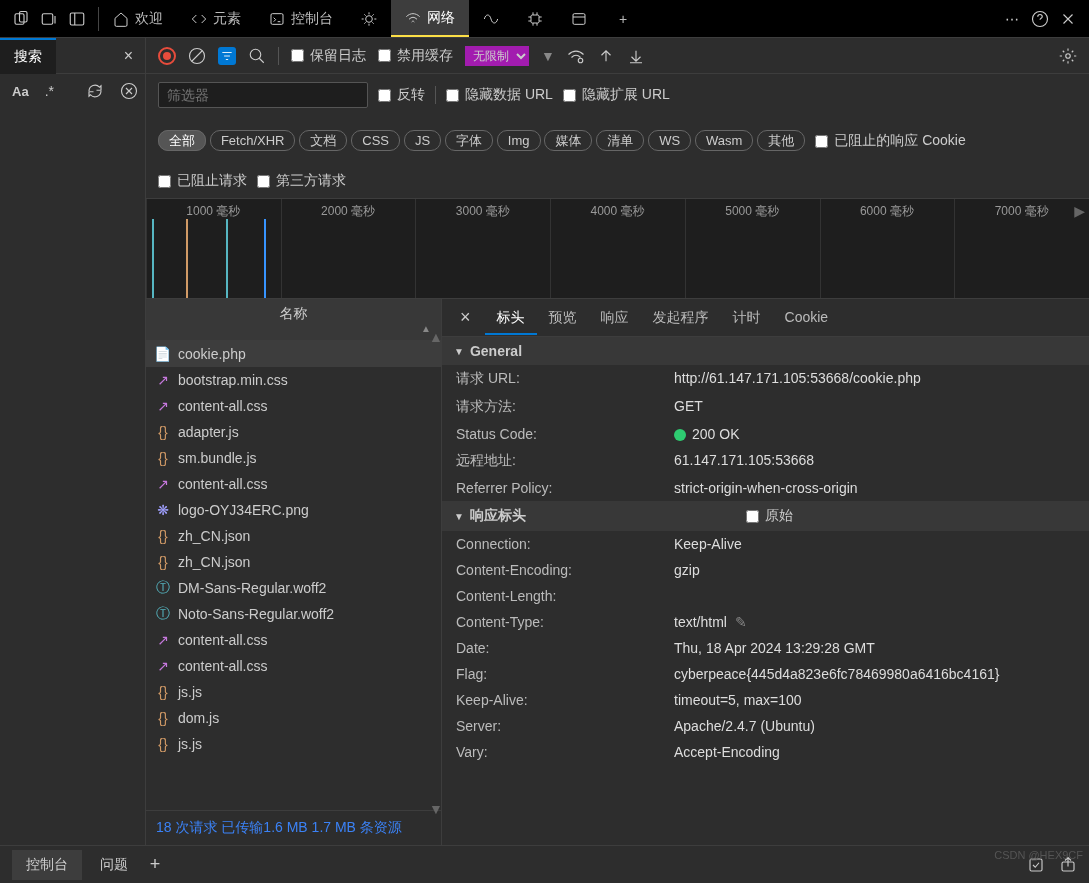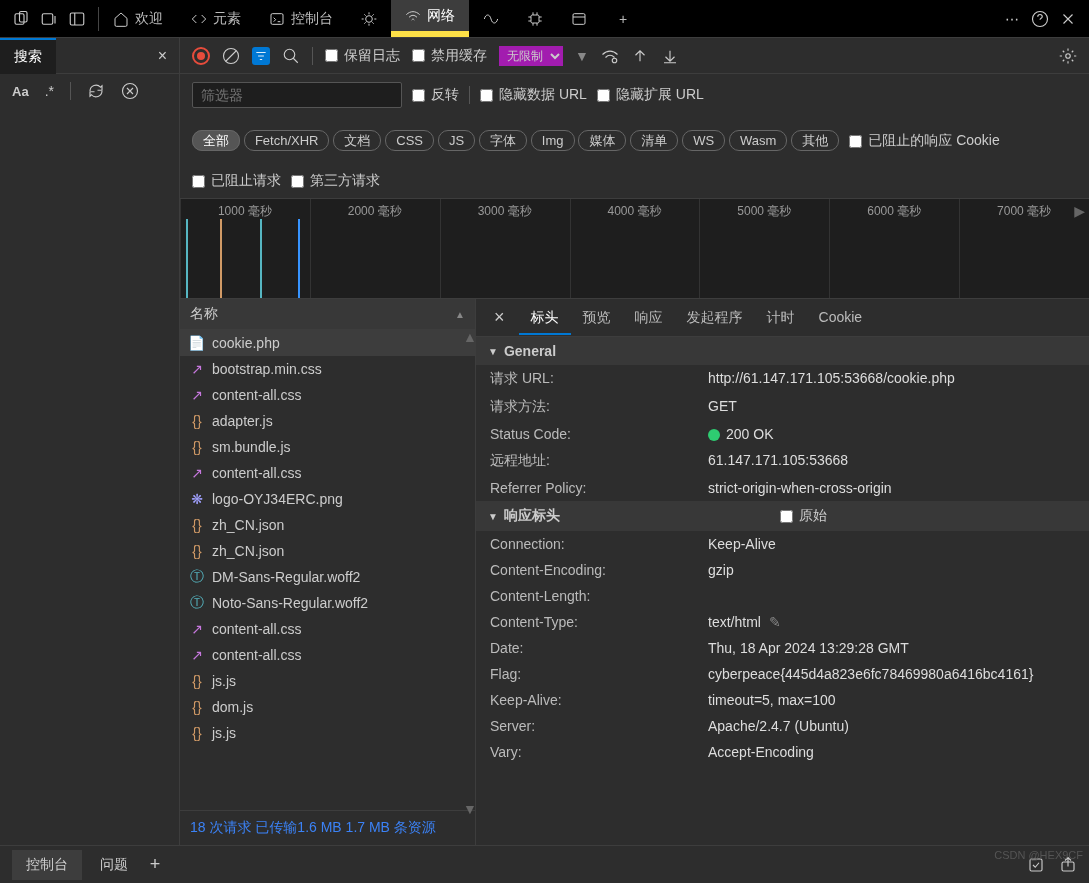--- a/index.html
+++ b/index.html
@@ -1,29 +1,29 @@
 <!DOCTYPE html>
 <html><head>
 <meta charset="utf-8">
 <style>
 * { box-sizing: border-box; margin: 0; padding: 0; font-family: "Segoe UI", sans-serif; }
 body { background: #242424; color: #ccc; width: 1089px; height: 883px; overflow: hidden; font-size: 14px; display: flex; flex-direction: column; }
 .topbar { height: 38px; background: #000000; display: flex; align-items: center; border-bottom: 1px solid #3d3d3d; }
 .topbar .icongrp { display: flex; gap: 10px; padding: 0 12px; align-items: center; height: 100%; }
 .topbar .sep { width: 1px; height: 24px; background: #454545; }
 .tab { display: flex; align-items: center; gap: 6px; padding: 0 14px; height: 100%; color: #bbb; font-size: 14px; cursor: pointer; }
-.tab.active { background: #3d3d3d; color: #fff; border-bottom: 6px solid #fde047; }
+.tab.active { background: #3d3d3d; color: #fff; border-bottom: 2px solid #fde047; }
 .tab .ico { width: 16px; height: 16px; display: inline-flex; align-items: center; justify-content: center; }
 .right { margin-left: auto; }
 svg { stroke: #ccc; fill: none; stroke-width: 1.5; }
 .ico16 { width: 18px; height: 18px; }
 
 .main { flex: 1; display: flex; overflow: hidden; }
 
-.searchpane { width: 180px; background: #2d2d2d; border-right: 1px solid #3d3d3d; display: flex; flex-direction: column; }
+.searchpane { width: 146px; background: #2d2d2d; border-right: 1px solid #3d3d3d; display: flex; flex-direction: column; }
 .searchhdr { display: flex; align-items: center; height: 36px; border-bottom: 1px solid #3d3d3d; }
 .searchtab { background: #1e1e1e; color: #fff; padding: 8px 14px; font-size: 14px; border-top: 2px solid #0078d4; }
 .searchhdr .x { margin-left: auto; padding: 0 12px; color: #ccc; cursor: pointer; font-size: 16px; }
 .searchopts { display: flex; align-items: center; gap: 16px; padding: 8px 12px; }
 .searchopts .Aa { font-size: 13px; font-weight: 600; }
 .searchopts .dotstar { font-size: 14px; }
 
 .netpane { flex: 1; display: flex; flex-direction: column; overflow: hidden; }
 .toolbar { height: 36px; display: flex; align-items: center; gap: 12px; padding: 0 12px; border-bottom: 1px solid #3d3d3d; background: #2d2d2d; }
 .record { width: 18px; height: 18px; border-radius: 50%; border: 2px solid #e74c3c; display: inline-flex; align-items: center; justify-content: center; }
@@ -39,21 +39,21 @@
 
 .waterfall { height: 100px; background: #1e1e1e; border-bottom: 1px solid #3d3d3d; position: relative; overflow: hidden; }
 .wf-labels { position: absolute; top: 4px; left: 0; right: 0; display: flex; font-size: 12px; color: #999; }
 .wf-labels span { flex: 1; text-align: center; }
 .wf-grid { position: absolute; top: 0; bottom: 0; left: 0; right: 0; display: flex; }
 .wf-grid div { flex: 1; border-left: 1px solid #333; }
 .wf-mark { position: absolute; top: 20px; bottom: 0; width: 2px; }
 
 .content { flex: 1; display: flex; overflow: hidden; }
 .reqlist { width: 296px; border-right: 1px solid #3d3d3d; display: flex; flex-direction: column; background: #2d2d2d; overflow: hidden; position: relative; }
-.listhdr { background: #383838; padding: 6px 10px; font-size: 14px; border-bottom: 1px solid #3d3d3d; display: flex; align-items: center; }
+.listhdr { background: #383838; padding: 6px 10px; font-size: 14px; border-bottom: 1px solid #3d3d3d; display: flex; align-items: center; flex-direction: column; }
 .listhdr .tri { margin-left: auto; color: #888; font-size: 10px; }
 .rows { flex: 1; overflow-y: auto; }
 .row { display: flex; align-items: center; gap: 8px; padding: 5px 10px; font-size: 14px; cursor: pointer; }
 .row.sel { background: #3d3d3d; }
 .row .ri { width: 14px; height: 14px; display: inline-flex; align-items: center; justify-content: center; }
 .statusbar { padding: 8px 10px; font-size: 14px; color: #3b82f6; border-top: 1px solid #3d3d3d; white-space: nowrap; }
 .scrollhint-v { position: absolute; right: 2px; top: 30px; width: 10px; height: 16px; color: #666; }
 .scrollhint-b { position: absolute; right: 2px; bottom: 28px; width: 10px; height: 16px; color: #666; }
 
 .detail { flex: 1; display: flex; flex-direction: column; background: #2d2d2d; overflow: hidden; }

